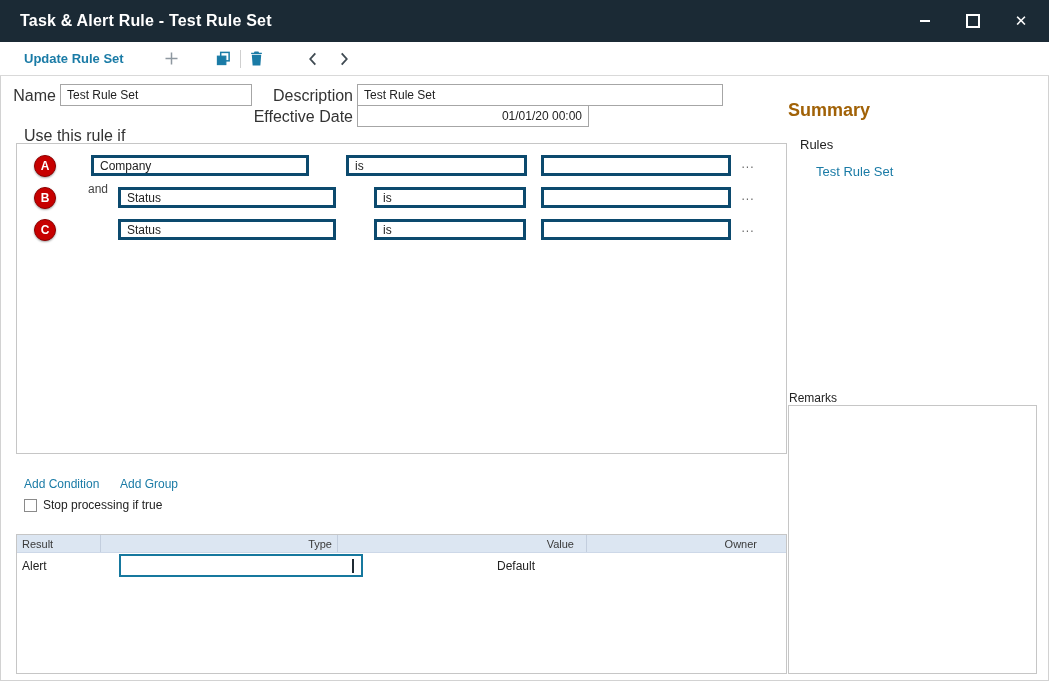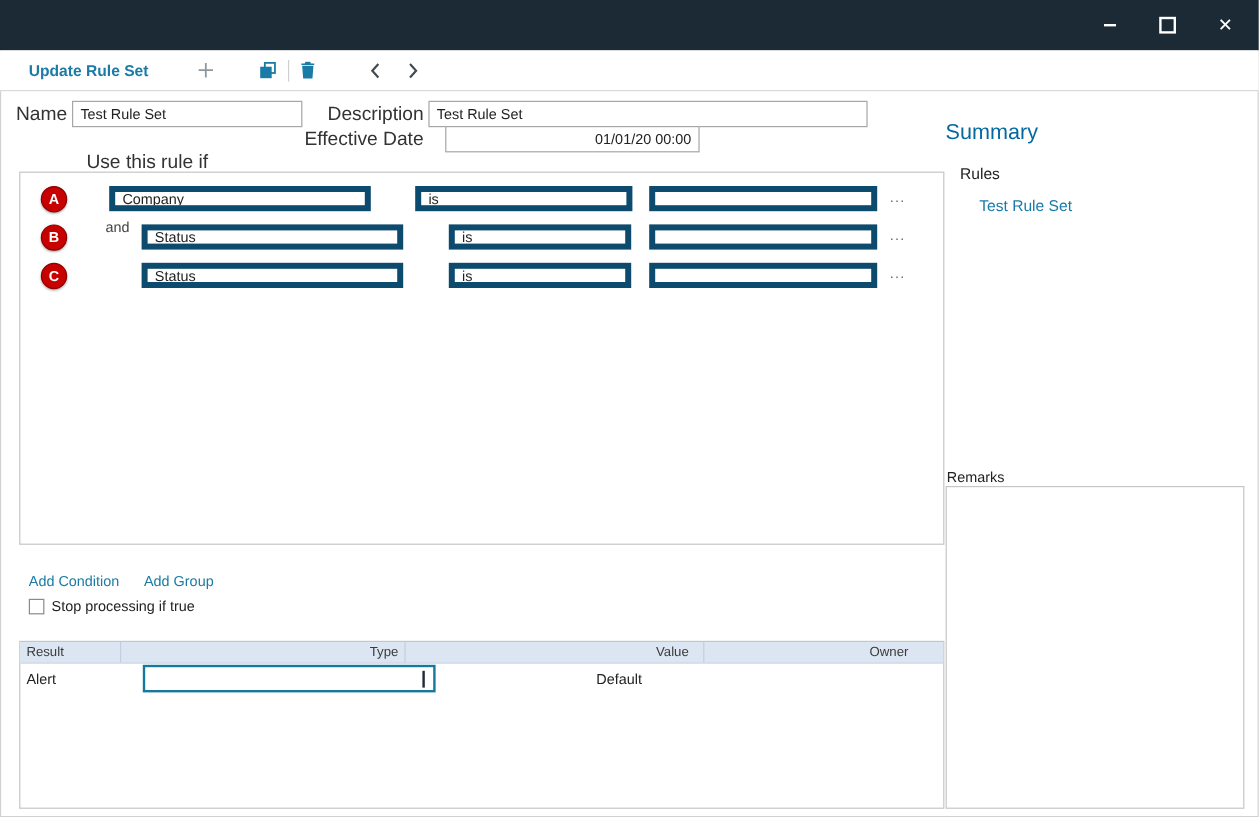--- a/index.html
+++ b/index.html
@@ -21,21 +21,21 @@
   .tb-icon{width:24px;height:24px;display:flex;align-items:center;justify-content:center;cursor:pointer;}
   .tb-divider{width:1px;height:18px;background:#cfcfcf;margin:0 4px;}
   
   .lbl{position:absolute;font-size:16px;color:#333;text-align:right;line-height:14px;}
   .tinput{position:absolute;height:22px;border:1px solid #a6a6a6;background:#fff;font-family:inherit;font-size:12px;color:#222;padding:0 6px;box-sizing:border-box;outline:none;cursor:text;}
   
   .cond-panel{position:absolute;left:16px;top:143px;width:769px;height:309px;border:1px solid #c6c6c6;background:#fff;}
   .cond-row{position:absolute;left:0;width:100%;height:22px;}
   .badge{position:absolute;left:17px;top:0;width:22px;height:22px;border-radius:50%;background:#c70000;border:1px solid #8f0000;box-sizing:border-box;color:#fff;font-weight:700;font-size:12px;display:flex;align-items:center;justify-content:center;box-shadow:0 1px 2px rgba(0,0,0,.35);cursor:default;}
   .conj{position:absolute;left:38px;width:53px;text-align:right;color:#444;font-size:12px;}
-  .cfield{position:absolute;top:0;height:21px;border:5px solid #0c4a6e;background:#fff;font-family:inherit;font-size:12px;color:#222;padding:0 6px;box-sizing:border-box;outline:none;cursor:text;}
+  .cfield{position:absolute;top:0;height:21px;border:3px solid #0c4a6e;background:#fff;font-family:inherit;font-size:12px;color:#222;padding:0 6px;box-sizing:border-box;outline:none;cursor:text;}
   .more{position:absolute;left:720px;top:0;width:22px;color:#666;font-size:12px;line-height:18px;letter-spacing:1px;cursor:pointer;text-align:center;}
   .rowA .f1{left:74px;width:218px;}  .rowA .f2{left:329px;width:181px;}
   .rowBC .f1{left:101px;width:218px;} .rowBC .f2{left:357px;width:152px;}
   .f3{left:524px;width:190px;}
   
   .link{position:absolute;color:#1a7ba6;font-size:12px;cursor:pointer;}
   .chk-row{position:absolute;left:24px;top:498px;display:flex;align-items:center;gap:6px;}
   .checkbox{width:13px;height:13px;border:1px solid #8a8a8a;background:#fff;box-sizing:border-box;cursor:pointer;}
   .chk-label{font-size:12px;color:#222;}
   
@@ -48,30 +48,31 @@
   .hc3{width:249px;justify-content:flex-end;padding-right:12px;}
   .hc4{width:184px;justify-content:flex-end;padding-right:14px;}
   .res-row{display:flex;height:26px;align-items:center;font-size:12px;color:#222;position:relative;}
   .rc1{width:99px;padding-left:5px;box-sizing:border-box;}
   .rc2{width:237px;text-align:right;padding-right:4px;box-sizing:border-box;}
   .rc3{width:249px;position:relative;height:100%;}
   .rc4{width:184px;text-align:right;padding-right:14px;box-sizing:border-box;}
   .value-wrap{position:absolute;left:3px;top:1px;width:244px;height:23px;border:2px solid #16789e;background:#fff;box-sizing:border-box;cursor:text;}
   .caret{position:absolute;right:7px;top:3px;width:2px;height:14px;background:#1f2a33;}
   
-  .summary-title{position:absolute;left:788px;top:100px;font-size:18px;font-weight:400;color:#0369a1;}
+  .summary-title{position:absolute;left:788px;top:100px;font-size:18px;font-weight:700;color:#a16207;}
   .rules-label{position:absolute;left:800px;top:137px;font-size:13px;color:#222;}
   .rule-link{position:absolute;left:816px;top:164px;font-size:13px;color:#1a7ba6;cursor:pointer;}
   .remarks-label{position:absolute;left:789px;top:391px;font-size:12px;color:#222;}
   .remarks-box{position:absolute;left:788px;top:405px;width:247px;height:267px;border:1px solid #c6c6c6;background:#fff;cursor:text;}
 </style>
 </head>
 <body>
 
 <div class="titlebar">
+  <span class="title">Task &amp; Alert Rule - Test Rule Set</span>
   <div class="win-controls">
     <div class="win-btn">
         <span class="min-bar"></span>
       </div>
     <div class="win-btn">
         <span class="max-box"></span>
       </div>
     <div class="win-btn">
         <span>✕</span>
       </div>
@@ -109,23 +110,23 @@
   </span>
 </div>
 
 <span class="lbl" style="left:0;width:56px;top:89px;">Name</span>
 <input class="tinput" style="left: 60px; top: 84px; width: 192px;" value="Test Rule Set">
 
 <span class="lbl" style="left:200px;width:153px;top:89px;">Description</span>
 <input class="tinput" style="left: 357px; top: 84px; width: 366px;" value="Test Rule Set">
 
 <span class="lbl" style="left:200px;width:153px;top:110px;">Effective Date</span>
-<input class="tinput" style="left: 371px; top: 105px; width: 212px; text-align: right;" value="01/01/20 00:00">
+<input class="tinput" style="left: 357px; top: 105px; width: 232px; text-align: right;" value="01/01/20 00:00">
 
-<span class="lbl" style="left:24px;top:129px;text-align:left;margin-left:48px;">Use this rule if</span>
+<span class="lbl" style="left:24px;top:129px;text-align:left;">Use this rule if</span>
 
 <div class="cond-panel">
 
   <div class="cond-row rowA" style="top:11px;">
     <span class="badge">A</span>
     <input class="cfield f1" value="Company" style="">
     <input class="cfield f2" value="is" style="">
     <input class="cfield f3" value="" style="">
     <span class="more">...</span>
   </div>

